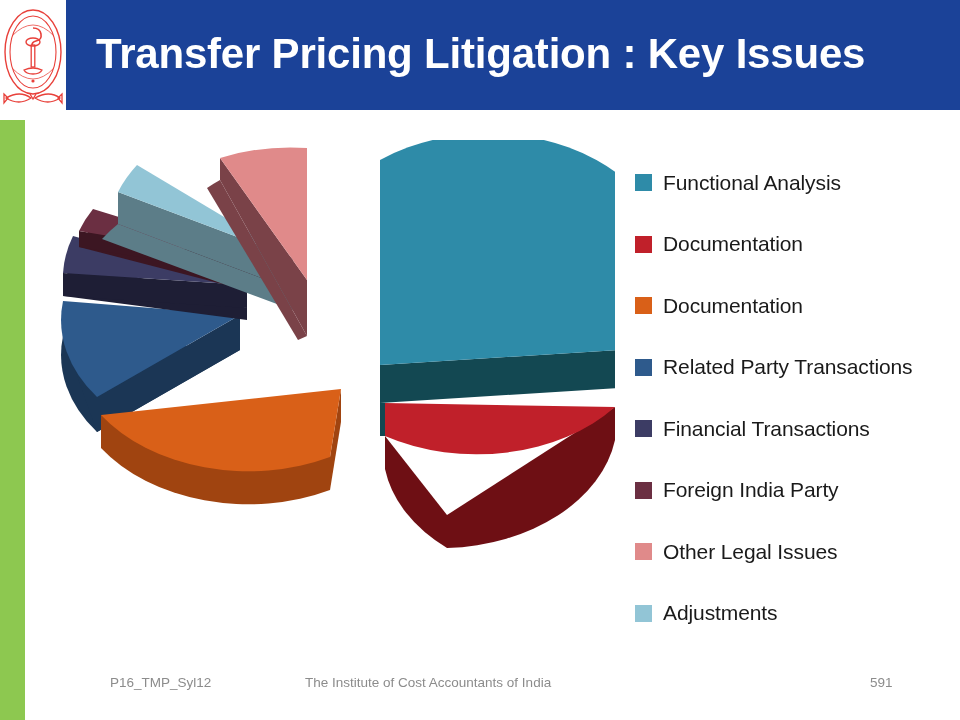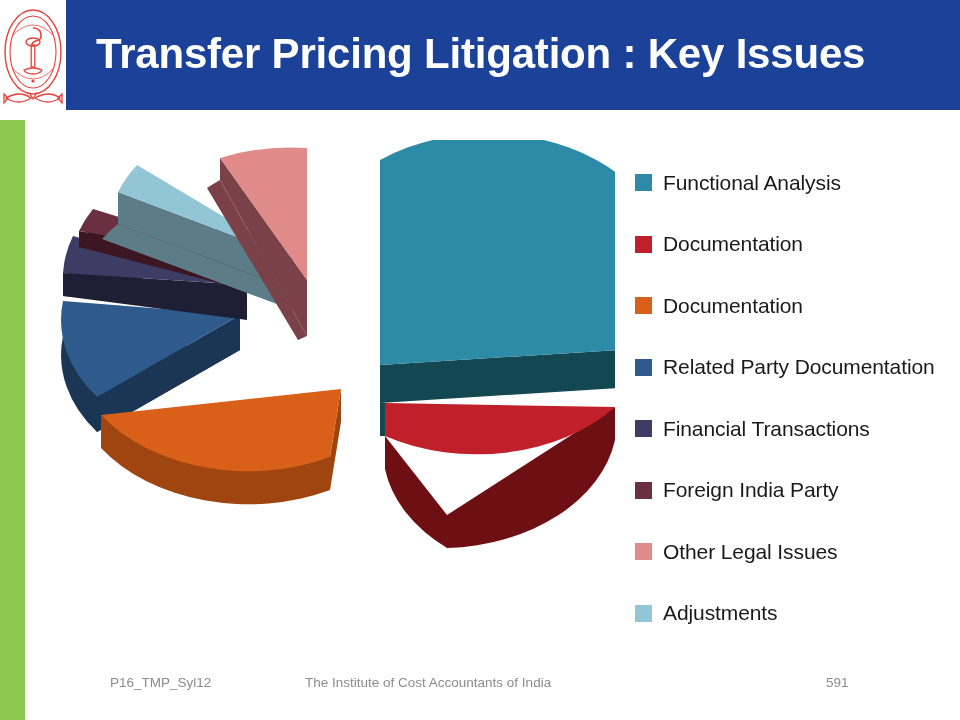--- a/index.html
+++ b/index.html
@@ -87,21 +87,21 @@
   
   .footer {
     position: absolute;
     left: 0px; top: 672px;
     width: 822px; height: 26px;
     color: #8C8C8C;
     font-size: 13.5px;
   }
   .footer-left   { position: absolute; left: 110px;  top: 3px; }
   .footer-center { position: absolute; left: 305px;  top: 3px; }
-  .footer-right  { position: absolute; left: 826px;  top: 3px; }
+  .footer-right  { position: absolute; left: 870px;  top: 3px; }
 </style>
 </head>
 <body>
 
 <div id="slide">
 
   <div class="header-band"></div>
 
   <div class="logo">
     <svg width="62" height="108" viewBox="0 0 62 108">
@@ -200,21 +200,21 @@
       <span class="legend-label">Documentation</span>
     </div>
 
     <div class="legend-item">
       <span class="legend-swatch" style="background:#D96018"></span>
       <span class="legend-label">Documentation</span>
     </div>
 
     <div class="legend-item">
       <span class="legend-swatch" style="background:#2E5A8C"></span>
-      <span class="legend-label">Related Party Documentation</span>
+      <span class="legend-label">Related Party Transactions</span>
     </div>
 
     <div class="legend-item">
       <span class="legend-swatch" style="background:#3C3C64"></span>
       <span class="legend-label">Financial Transactions</span>
     </div>
 
     <div class="legend-item">
       <span class="legend-swatch" style="background:#6B2F42"></span>
       <span class="legend-label">Foreign India Party</span>

